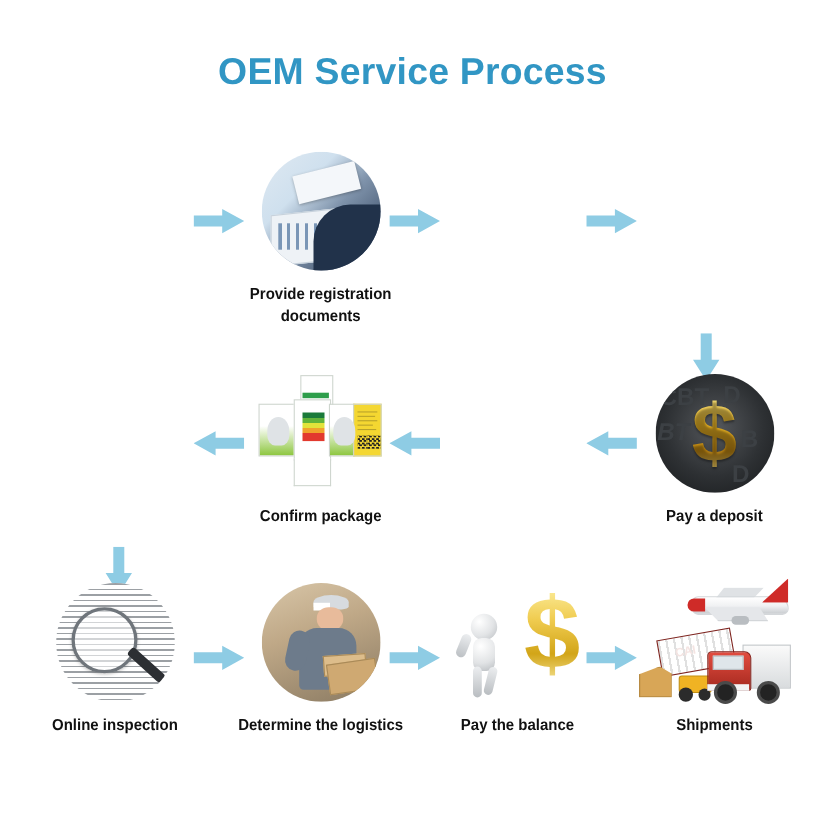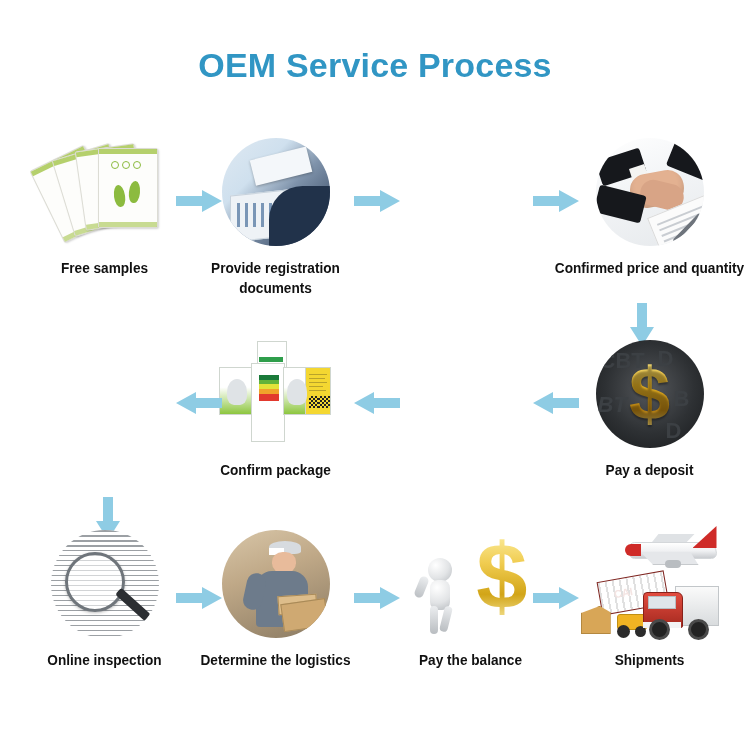--- a/index.html
+++ b/index.html
@@ -25,21 +25,21 @@
   
   .row{position:absolute;left:0;width:750px;height:175px;}
   .row1{top:128px;}
   .row2{top:330px;}
   .row3{top:520px;}
 
   .cell{
     position:absolute;width:187px;height:175px;
   }
   .c0{left:11px;}
-  .c1{left:182px;}
+  .c1{left:198px;}
   .c2{left:377px;}
   .c3{left:556px;}
 
   .thumb{
     position:absolute;left:0;top:0;width:187px;height:128px;
     display:flex;align-items:center;justify-content:center;
   }
   .caption{
     position:absolute;left:-8px;top:130px;width:203px;
     text-align:center;
@@ -239,81 +239,36 @@
 <body>
 
 <div class="page">
 
   <div class="title">
     <span>OEM Service Process</span>
   </div>
 
   <div class="row row1">
 
-    <div class="cell c0">
-      <div class="thumb">
-        <div class="sachets">
-          <div class="sachet s1"></div>
-          <div class="sachet s2"></div>
-          <div class="sachet s3"></div>
-          <div class="sachet s4">
-            <div class="dots">
-                <i></i>
-                <i></i>
-                <i></i>
-              </div>
-            <div class="feet">
-                <span class="foot l"></span>
-                <span class="foot r"></span>
-              </div>
-          </div>
-        </div>
-      </div>
-      <div class="caption">Free samples</div>
-    </div>
 
     <div class="cell c1">
       <div class="thumb">
         <div class="circle-img">
           <div class="ph ph-tablet">
             <div class="sheet"></div>
             <div class="lap"></div>
             <div class="bars"></div>
             <div class="arm"></div>
           </div>
         </div>
       </div>
       <div class="caption">Provide registration documents</div>
     </div>
 
 
-    <div class="cell c3">
-      <div class="thumb">
-        <div class="circle-img">
-          <div class="ph ph-handshake">
-            <div class="hs-wrap">
-              <div class="hs-sleeveL"></div>
-              <div class="hs-sleeveR"></div>
-              <div class="hs-cuffL"></div>
-              <div class="hs-hand"></div>
-              <div class="hs-hand2"></div>
-              <div class="hs-sleeve2"></div>
-              <div class="hs-doc">
-                <i style="top:8px"></i>
-                  <i style="top:14px"></i>
-                  <i style="top:20px"></i>
-                  <i style="top:26px"></i>
-              </div>
-              <div class="hs-pen"></div>
-            </div>
-          </div>
-        </div>
-      </div>
-      <div class="caption">Confirmed price and quantity</div>
-    </div>
   </div>
 
   <div class="arrow arrow-h ar-r1a">
     <svg width="46" height="26" viewBox="0 0 46 26">
         <path d="M0 8 H26 V2 L46 13 L26 24 V18 H0 Z" fill="#8ecce4"></path>
       </svg>
   </div>
   <div class="arrow arrow-h ar-r1b">
     <svg width="46" height="26" viewBox="0 0 46 26">
         <path d="M0 8 H26 V2 L46 13 L26 24 V18 H0 Z" fill="#8ecce4"></path>
@@ -360,21 +315,21 @@
       <div class="caption">Confirm package</div>
     </div>
 
 
     <div class="cell c3">
       <div class="thumb">
         <div class="circle-img">
           <div class="ph ph-dollar-dark">
             <span class="lt" style="left:4px;top:8px;">CBT</span>
             <span class="lt" style="left:62px;top:6px;">D</span>
-            <span class="lt" style="left:2px;top:52px;font-style:italic;">BT</span>
+            <span class="lt" style="left:2px;top:40px;font-style:italic;">BT</span>
             <span class="lt" style="left:78px;top:46px;">B</span>
             <span class="lt" style="left:70px;top:78px;">D</span>
             <span class="dollar-gold">$</span>
           </div>
         </div>
       </div>
       <div class="caption">Pay a deposit</div>
     </div>
   </div>
 

